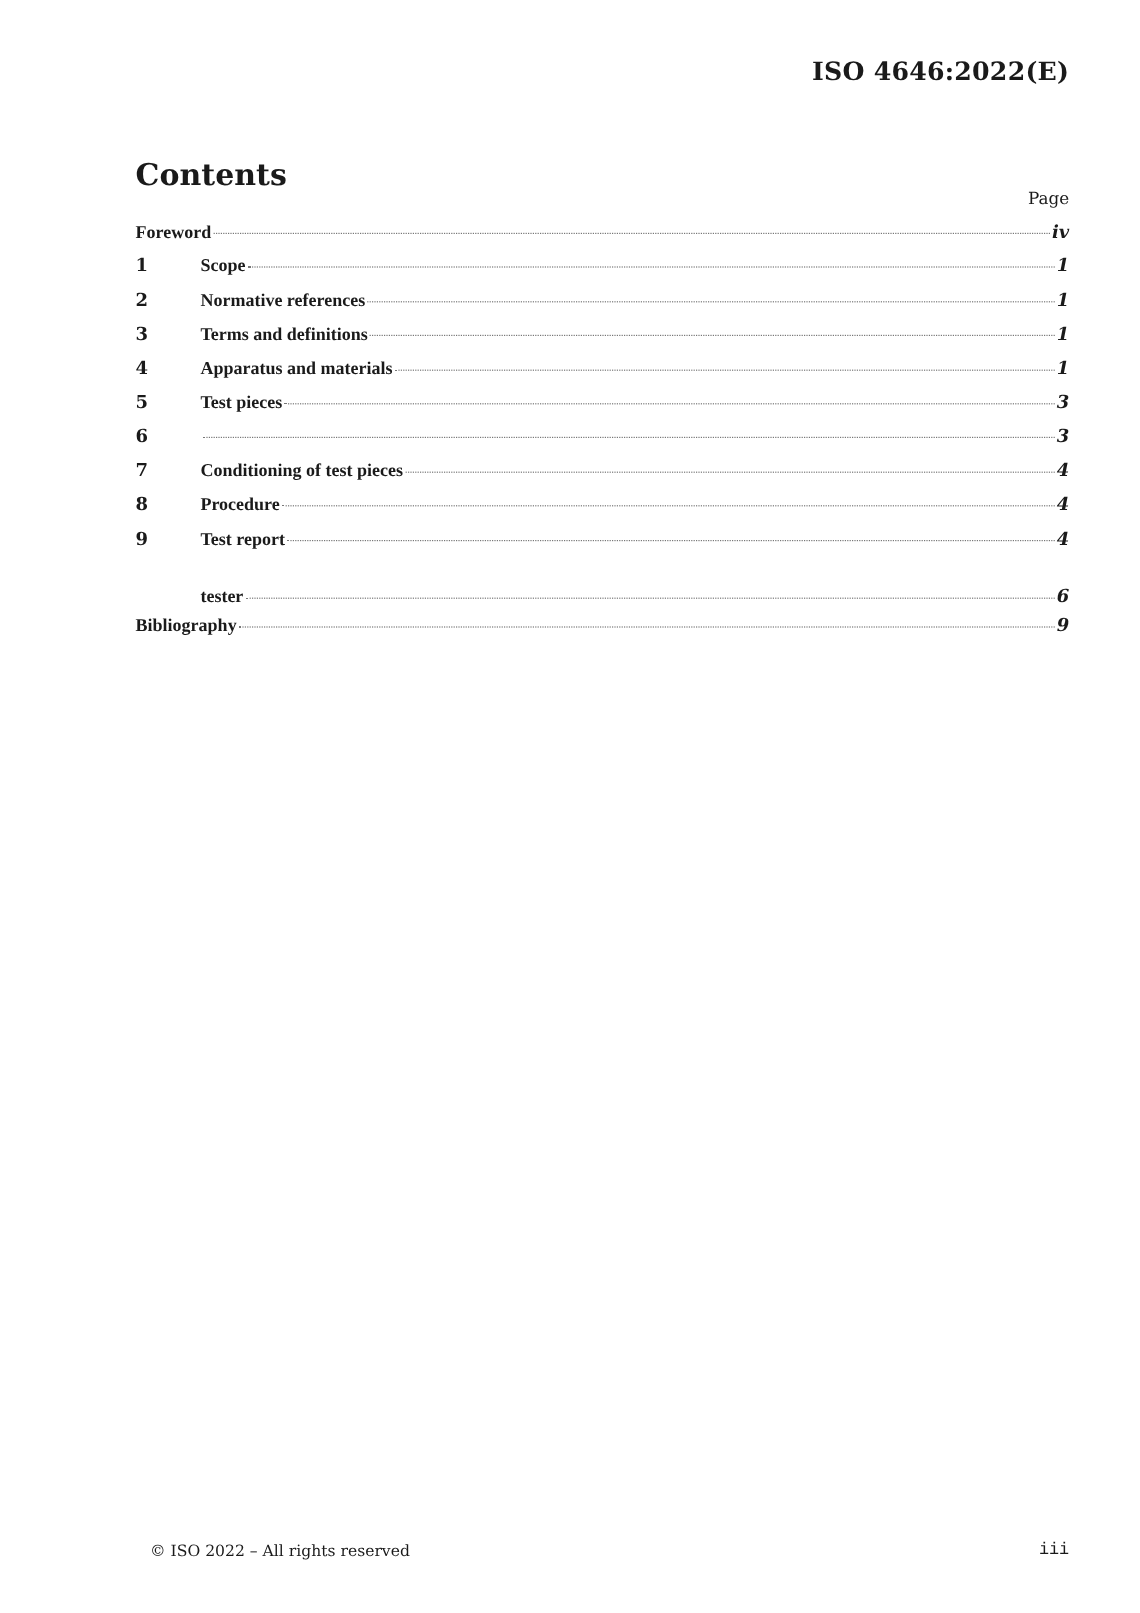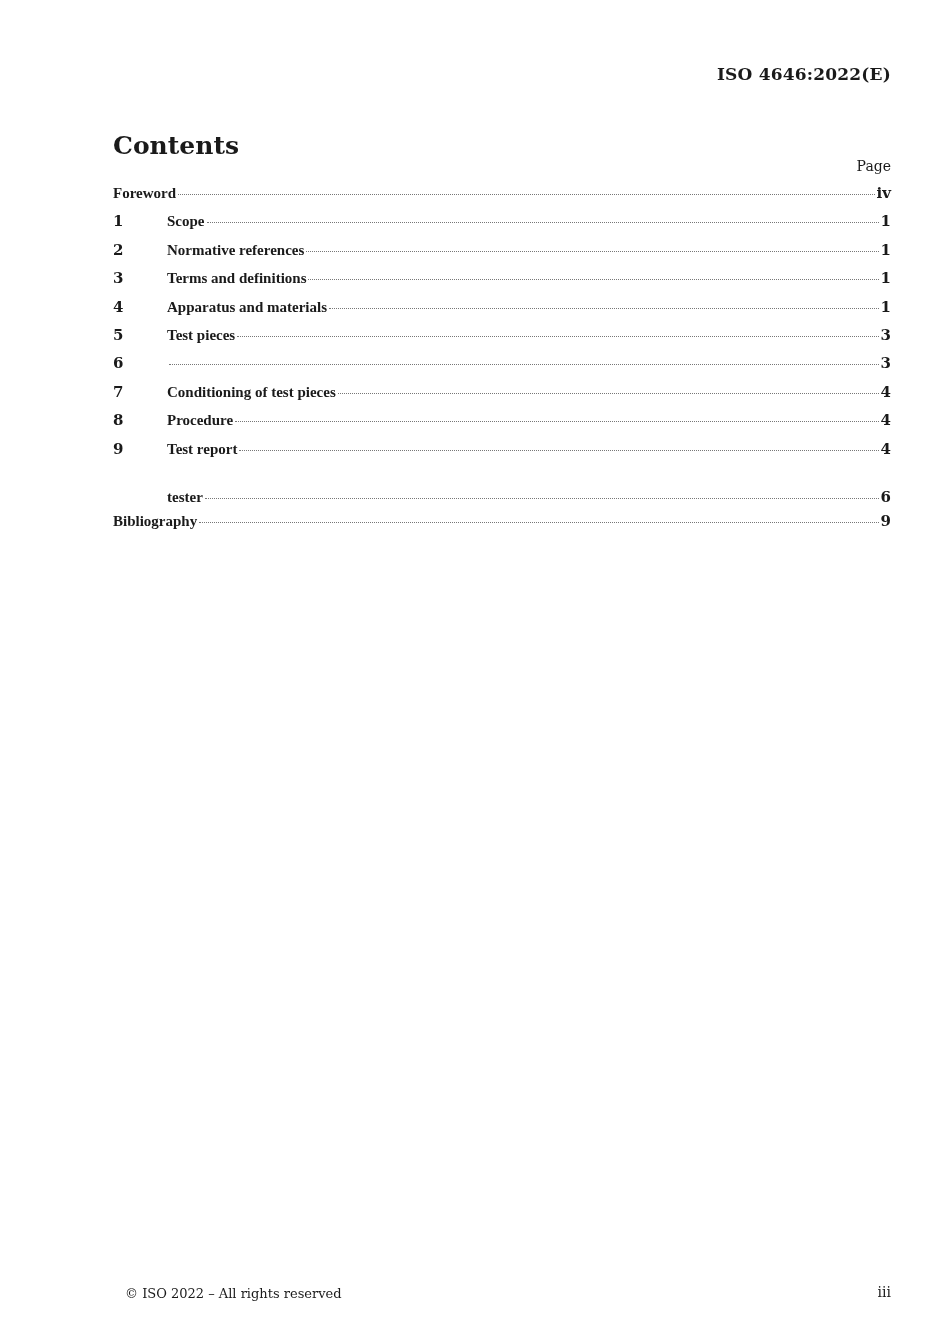--- a/index.html
+++ b/index.html
@@ -10,24 +10,24 @@
     body {
       width: 950px;
       height: 1344px;
       position: relative;
       font-family: "DejaVu Serif", "Liberation Serif", serif;
       color: #1a1a1a;
       overflow: hidden;
     }
     .doc-id {
       position: absolute;
-      top: 64px;
+      top: 47px;
       right: 59px;
       font-weight: bold;
-      font-size: 17px;
+      font-size: 21px;
       letter-spacing: 0.2px;
     }
     .contents-title {
       position: absolute;
       left: 113px;
       top: 131px;
       font-size: 25px;
       font-weight: bold;
       margin: 0;
     }
@@ -62,20 +62,21 @@
       flex: 1 1 auto;
       border-bottom: 1px dotted #777;
       margin: 0 2px;
       position: relative;
       top: -3px;
       min-width: 10px;
     }
     .toc-page {
       white-space: nowrap;
       text-align: center;
+      font-style: italic;
     }
     .toc-annex {
       font-size: 15px;
       font-weight: bold;
       line-height: 19px;
       margin-top: 4px;
     }
     .toc-annex .line1 {
       display: flex;
       justify-content: space-between;
@@ -96,20 +97,21 @@
       position: absolute;
       left: 125px;
       top: 1286px;
       font-size: 13px;
     }
     .footer-right {
       position: absolute;
       right: 59px;
       top: 1284px;
       font-size: 14px;
+      font-family: Liberation Mono, monospace;
     }
   </style>
 </head>
 <body>
 
 <div class="doc-id">ISO 4646:2022(E)</div>
 
 <h1 class="contents-title">Contents</h1>
 <div class="page-label">Page</div>
 

